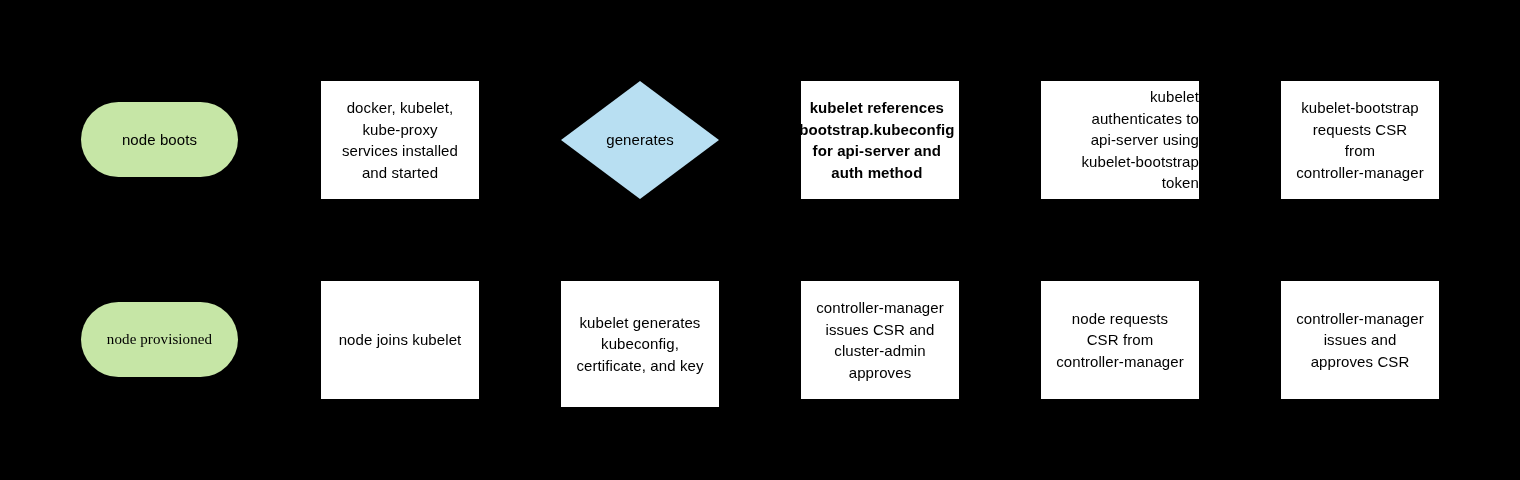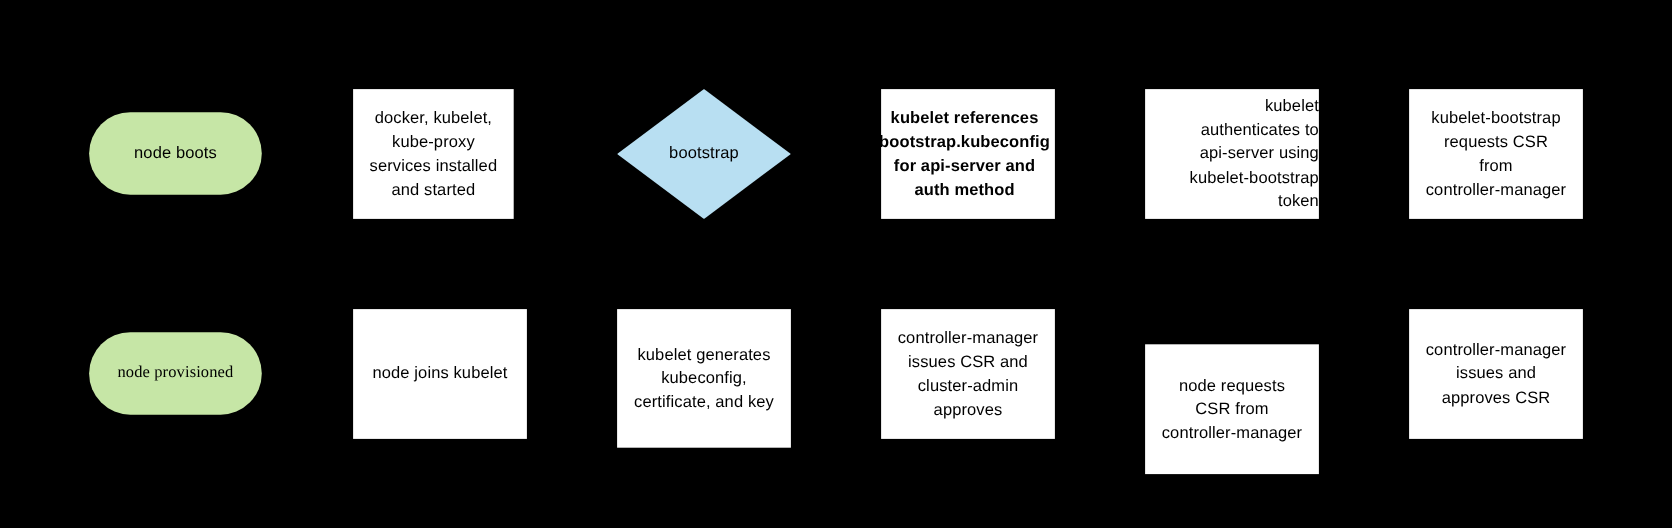--- a/index.html
+++ b/index.html
@@ -74,29 +74,29 @@
     font-weight: bold;
   }
 </style>
 </head>
 <body>
 
 <div id="canvas">
     <div class="node shape-pill" style="left: 81px; top: 102px; width: 157px; height: 75px;">
       <span class="label">node boots</span>
     </div>
-    <div class="node shape-rect" style="left: 321px; top: 81px; width: 146px; height: 118px;">
+    <div class="node shape-rect" style="left: 321px; top: 81px; width: 158px; height: 118px;">
       <span class="label">docker, kubelet,
 kube-proxy
 services installed
 and started</span>
     </div>
     <div class="node shape-diamond" style="left: 561px; top: 81px; width: 158px; height: 118px;">
       <div class="diamond-bg"></div>
-      <span class="label">bootstrap</span>
+      <span class="label">generates</span>
     </div>
     <div class="node shape-rect overflow-text" style="left: 801px; top: 81px; width: 158px; height: 118px;">
       <span class="label">kubelet references
 bootstrap.kubeconfig
 for api-server and
 auth method</span>
     </div>
     <div class="node shape-rect" style="left: 1041px; top: 81px; width: 158px; height: 118px; text-align: right;">
       <span class="label">kubelet
 authenticates to
@@ -120,21 +120,21 @@
       <span class="label">kubelet generates
 kubeconfig,
 certificate, and key</span>
     </div>
     <div class="node shape-rect" style="left: 801px; top: 281px; width: 158px; height: 118px;">
       <span class="label">controller-manager
 issues CSR and
 cluster-admin
 approves</span>
     </div>
-    <div class="node shape-rect" style="left: 1041px; top: 281px; width: 158px; height: 118px; margin-top: 32px;">
+    <div class="node shape-rect" style="left: 1041px; top: 281px; width: 158px; height: 118px;">
       <span class="label">node requests
 CSR from
 controller-manager</span>
     </div>
     <div class="node shape-rect" style="left: 1281px; top: 281px; width: 158px; height: 118px;">
       <span class="label">controller-manager
 issues and
 approves CSR</span>
     </div>
   </div>

